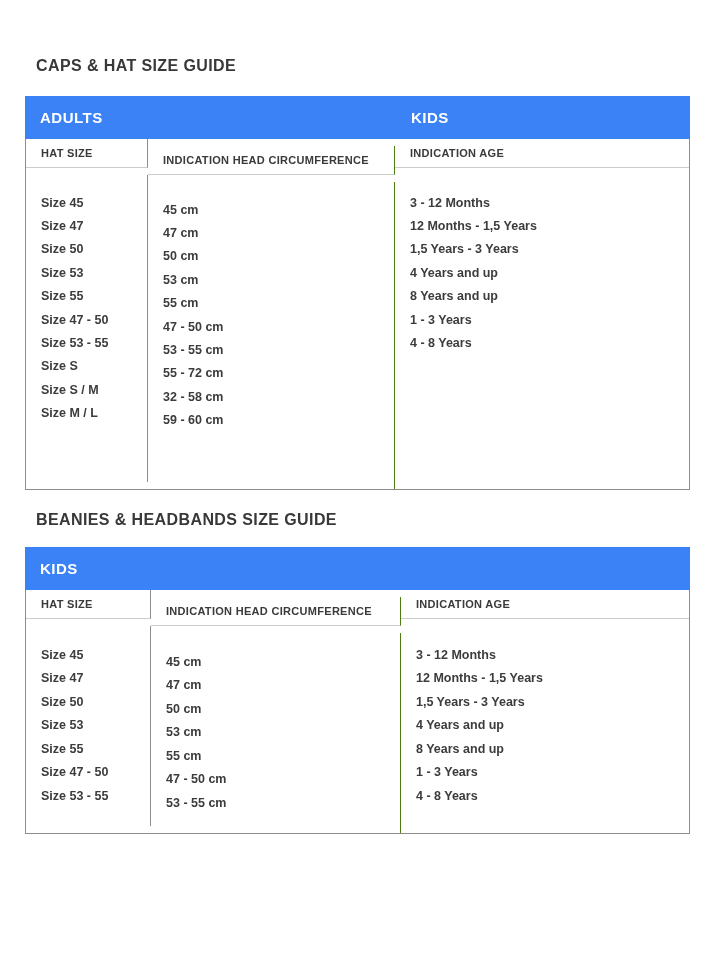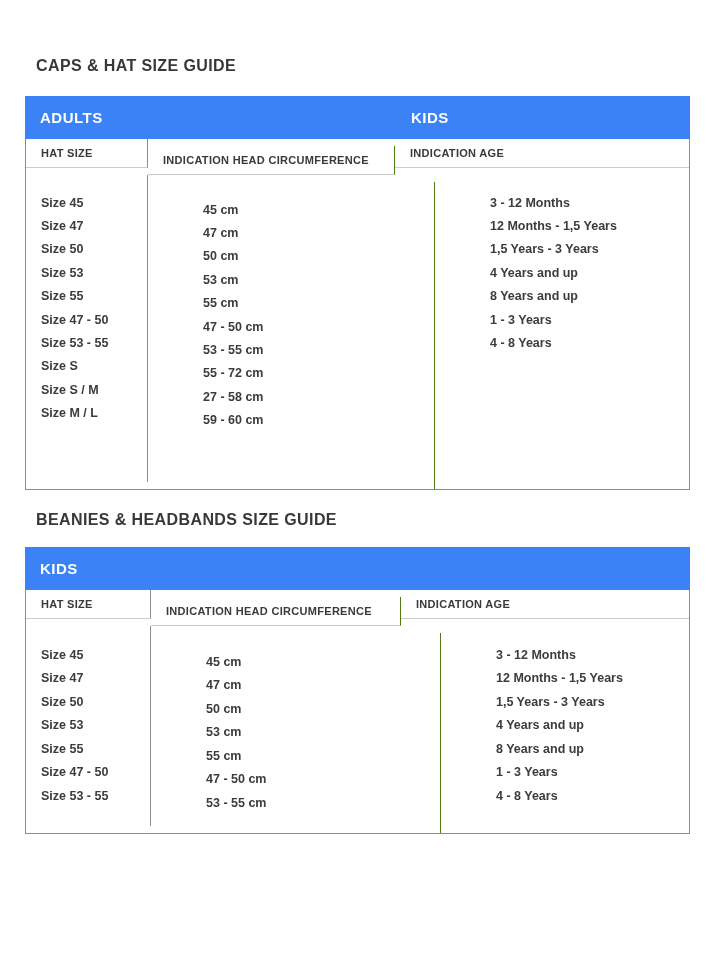--- a/index.html
+++ b/index.html
@@ -50,21 +50,21 @@
     height: 29px;
     display: flex;
     align-items: center;
     padding-left: 15px;
     font-size: 11px;
     font-weight: 700;
     letter-spacing: 0.3px;
     color: #3a3a3a;
     border-bottom: 1px solid #cccccc;
   }
-  .body-row { display: flex; gap: 40px; }
+  .body-row { display: flex; }
   .body-col { padding-top: 16px; }
   .col-1 { width: 122px; border-right: 1px solid #8c8c8c; }
   .col-2 { width: 247px; border-right: 1px solid #4d7c0f; margin-top: 7px; }
   .col-3 { flex: 1; }
   .t2 .col-1 { width: 125px; }
   .t2 .col-2 { width: 250px; }
   .t1 .body-col { height: 307px; }
   .t2 .body-col { height: 200px; padding-top: 17px; }
   .line {
     height: 23.4px;
@@ -112,21 +112,21 @@
             </div>
           <div class="body-col col-2">
               <div class="line">45 cm</div>
               <div class="line">47 cm</div>
               <div class="line">50 cm</div>
               <div class="line">53 cm</div>
               <div class="line">55 cm</div>
               <div class="line">47 - 50 cm</div>
               <div class="line">53 - 55 cm</div>
               <div class="line">55 - 72 cm</div>
-              <div class="line">27 - 58 cm</div>
+              <div class="line">32 - 58 cm</div>
               <div class="line">59 - 60 cm</div>
             </div>
           <div class="body-col col-3">
               <div class="line">3 - 12 Months</div>
               <div class="line">12 Months - 1,5 Years</div>
               <div class="line">1,5 Years - 3 Years</div>
               <div class="line">4 Years and up</div>
               <div class="line">8 Years and up</div>
               <div class="line">1 - 3 Years</div>
               <div class="line">4 - 8 Years</div>

